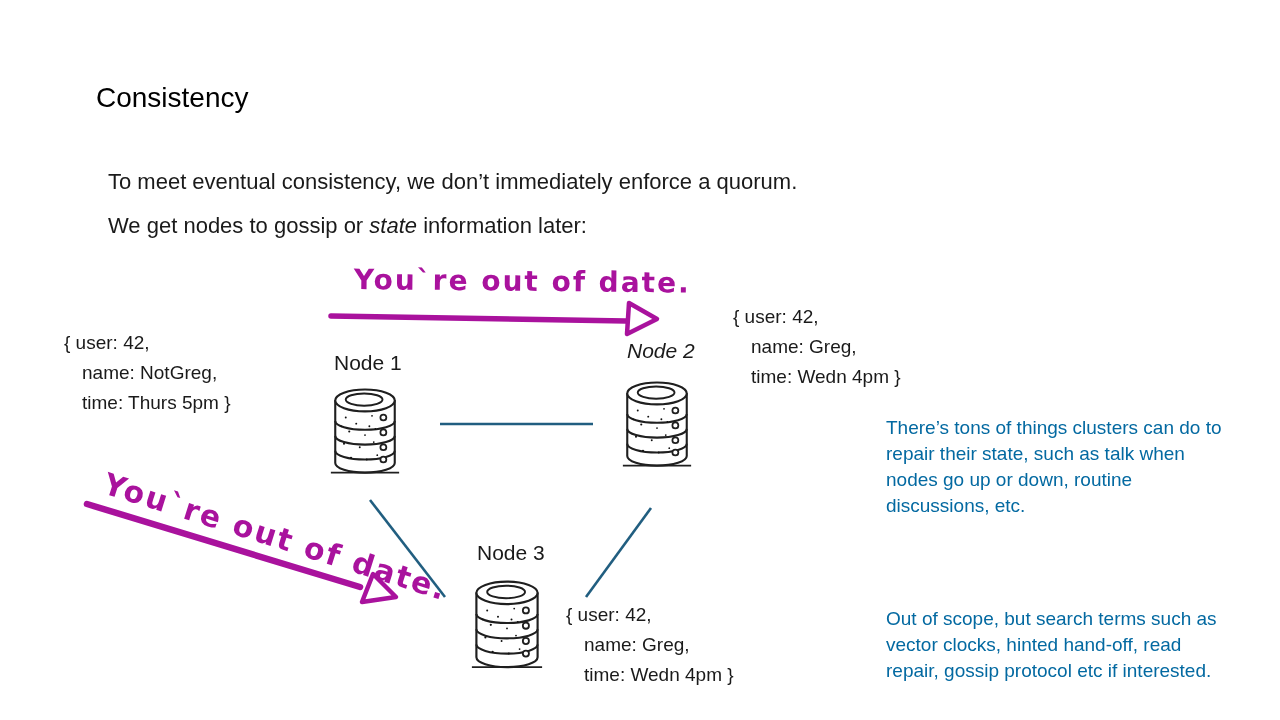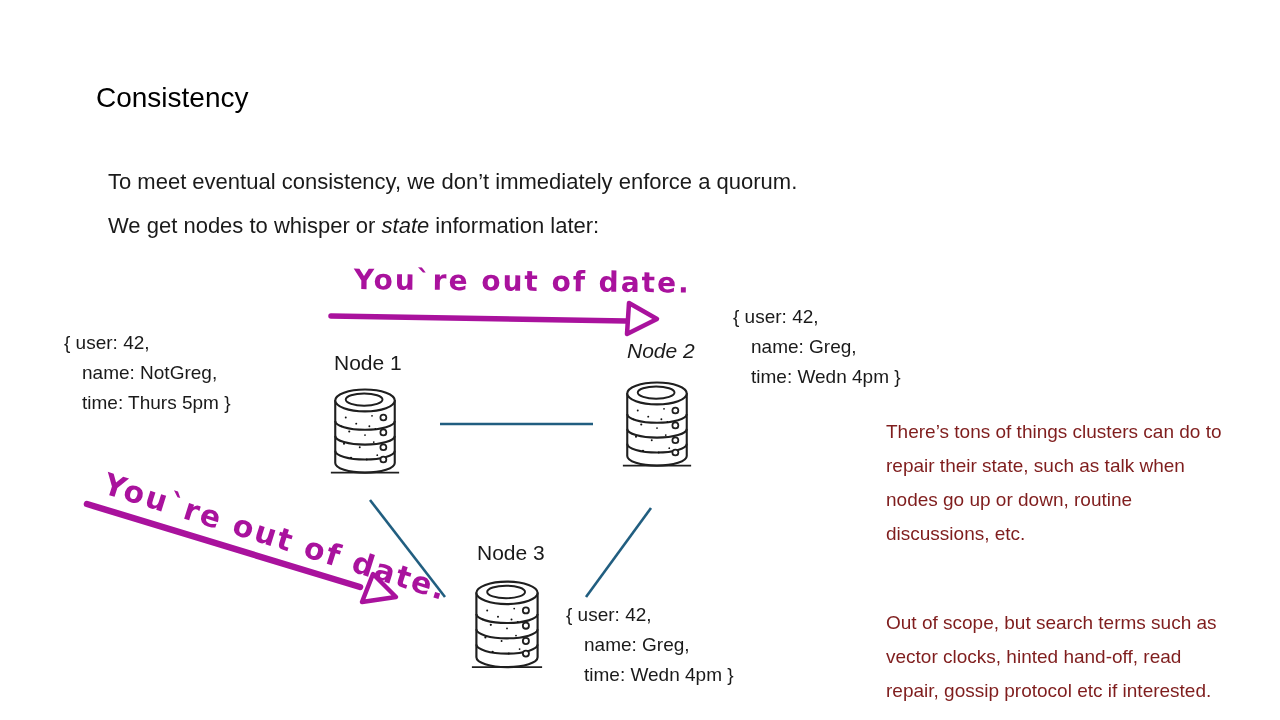--- a/index.html
+++ b/index.html
@@ -46,22 +46,22 @@
   }
   .data-block .indent { padding-left: 18px; }
   .data-n1 { left: 64px;  top: 328px; }
   .data-n2 { left: 733px; top: 302px; }
   .data-n3 { left: 566px; top: 600px; }
 
   .side-note {
     left: 886px;
     width: 345px;
     font-size: 19px;
-    line-height: 34px;
-    color: #7f1d1d;
+    line-height: 26px;
+    color: #0369a1;
   }
   .side-note-1 { top: 415px; }
   .side-note-2 { top: 572px; margin-top: 34px; }
 
   .ink-text {
     font-weight: 700;
     color: #A9129D;
     letter-spacing: 2px;
     white-space: nowrap;
     font-family: "DejaVu Sans", sans-serif;
@@ -147,21 +147,21 @@
     </g>
 
     <use href="#dbicon" transform="translate(330,386) scale(0.875)"></use>
     <use href="#dbicon" transform="translate(622,379) scale(0.875)"></use>
     <use href="#dbicon" transform="translate(471,578) scale(0.9)"></use>
   </svg>
 
   <h1 class="abs title">Consistency</h1>
 
   <p class="abs intro intro-1">To meet eventual consistency, we don’t immediately enforce a quorum.</p>
-  <p class="abs intro intro-2"><span>We get nodes to whisper or </span><em>state</em><span> information later:</span></p>
+  <p class="abs intro intro-2"><span>We get nodes to gossip or </span><em>state</em><span> information later:</span></p>
 
   <div class="abs ink-text ink-top">You`re out of date.</div>
   <div class="abs ink-text ink-bottom">You`re out of date.</div>
 
   <div class="abs node-label label-n1">Node 1</div>
   <div class="abs node-label label-n2">Node 2</div>
   <div class="abs node-label label-n3">Node 3</div>
 
   <div class="abs data-block data-n1">
     <div>{ user: 42,</div>

